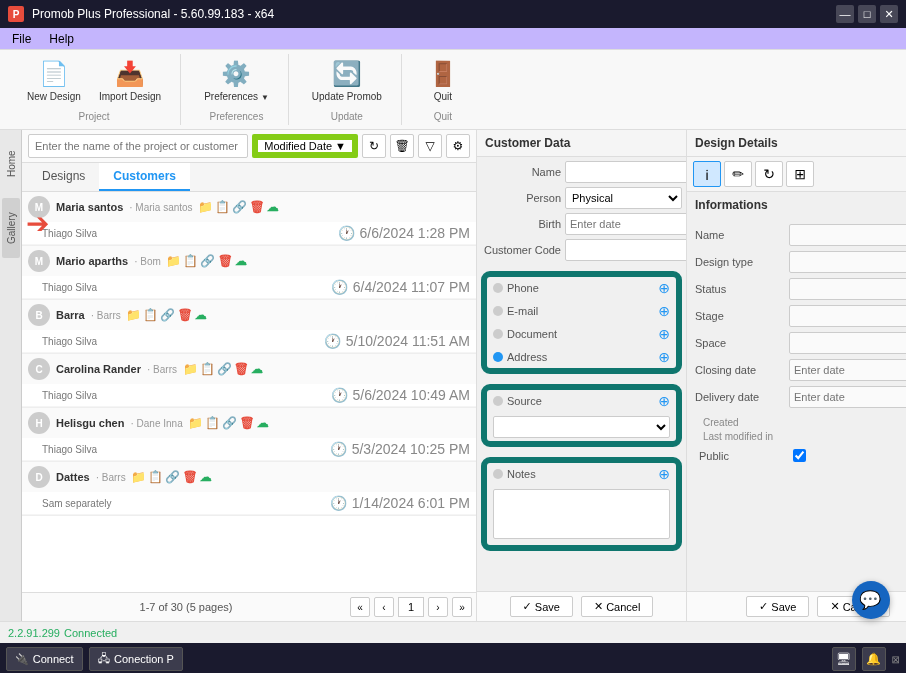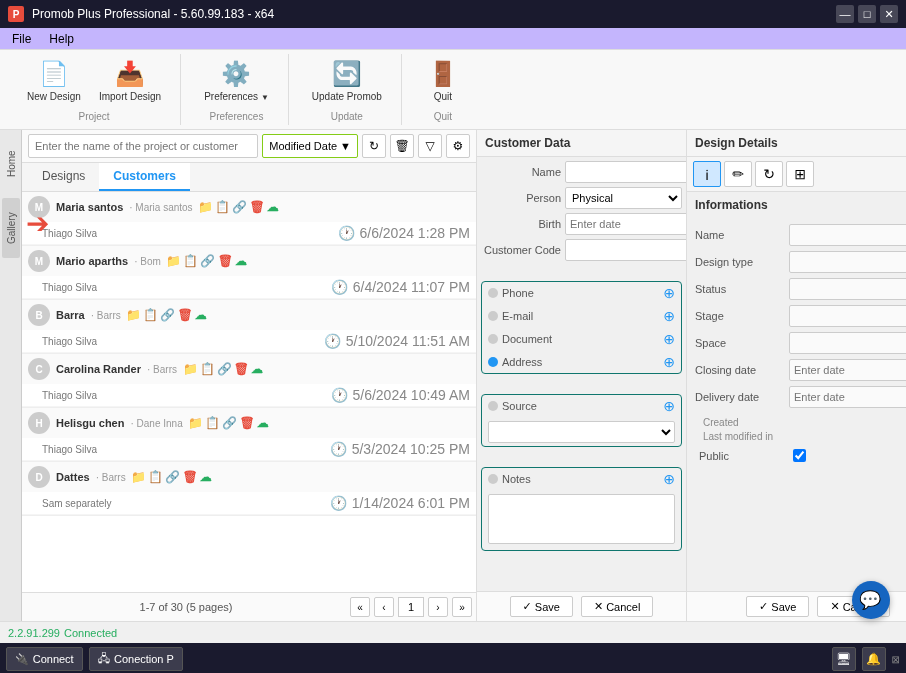--- a/index.html
+++ b/index.html
@@ -168,21 +168,21 @@
       flex: 1;
       height: 24px;
       border: 1px solid #ccc;
       border-radius: 2px;
       padding: 0 6px;
       font-size: 11px;
       color: #999;
     }
     .search-filter-btn {
       height: 24px;
-      border: 1px solid #84cc16;
+      border: 6px solid #84cc16;
       background: white;
       padding: 0 6px;
       font-size: 11px;
       cursor: pointer;
       display: flex;
       align-items: center;
       gap: 3px;
       border-radius: 2px;
     }
     .icon-btn {
@@ -349,23 +349,23 @@
     .form-select {
       flex: 1;
       height: 22px;
       border: 1px solid #ccc;
       border-radius: 2px;
       padding: 0 2px;
       font-size: 11px;
       background: white;
     }
     .form-section {
-      border: 1px solid #0f766e;
-      border-radius: 4px;
-      margin: 20px 0;
+      border: 6px solid #0f766e;
+      border-radius: 9px;
+      margin: 10px 0;
     }
     .section-row {
       display: flex;
       align-items: center;
       padding: 3px 6px;
       gap: 4px;
       border-bottom: 1px solid #f0f0f0;
       cursor: pointer;
     }
     .section-row:last-child { border-bottom: none; }

